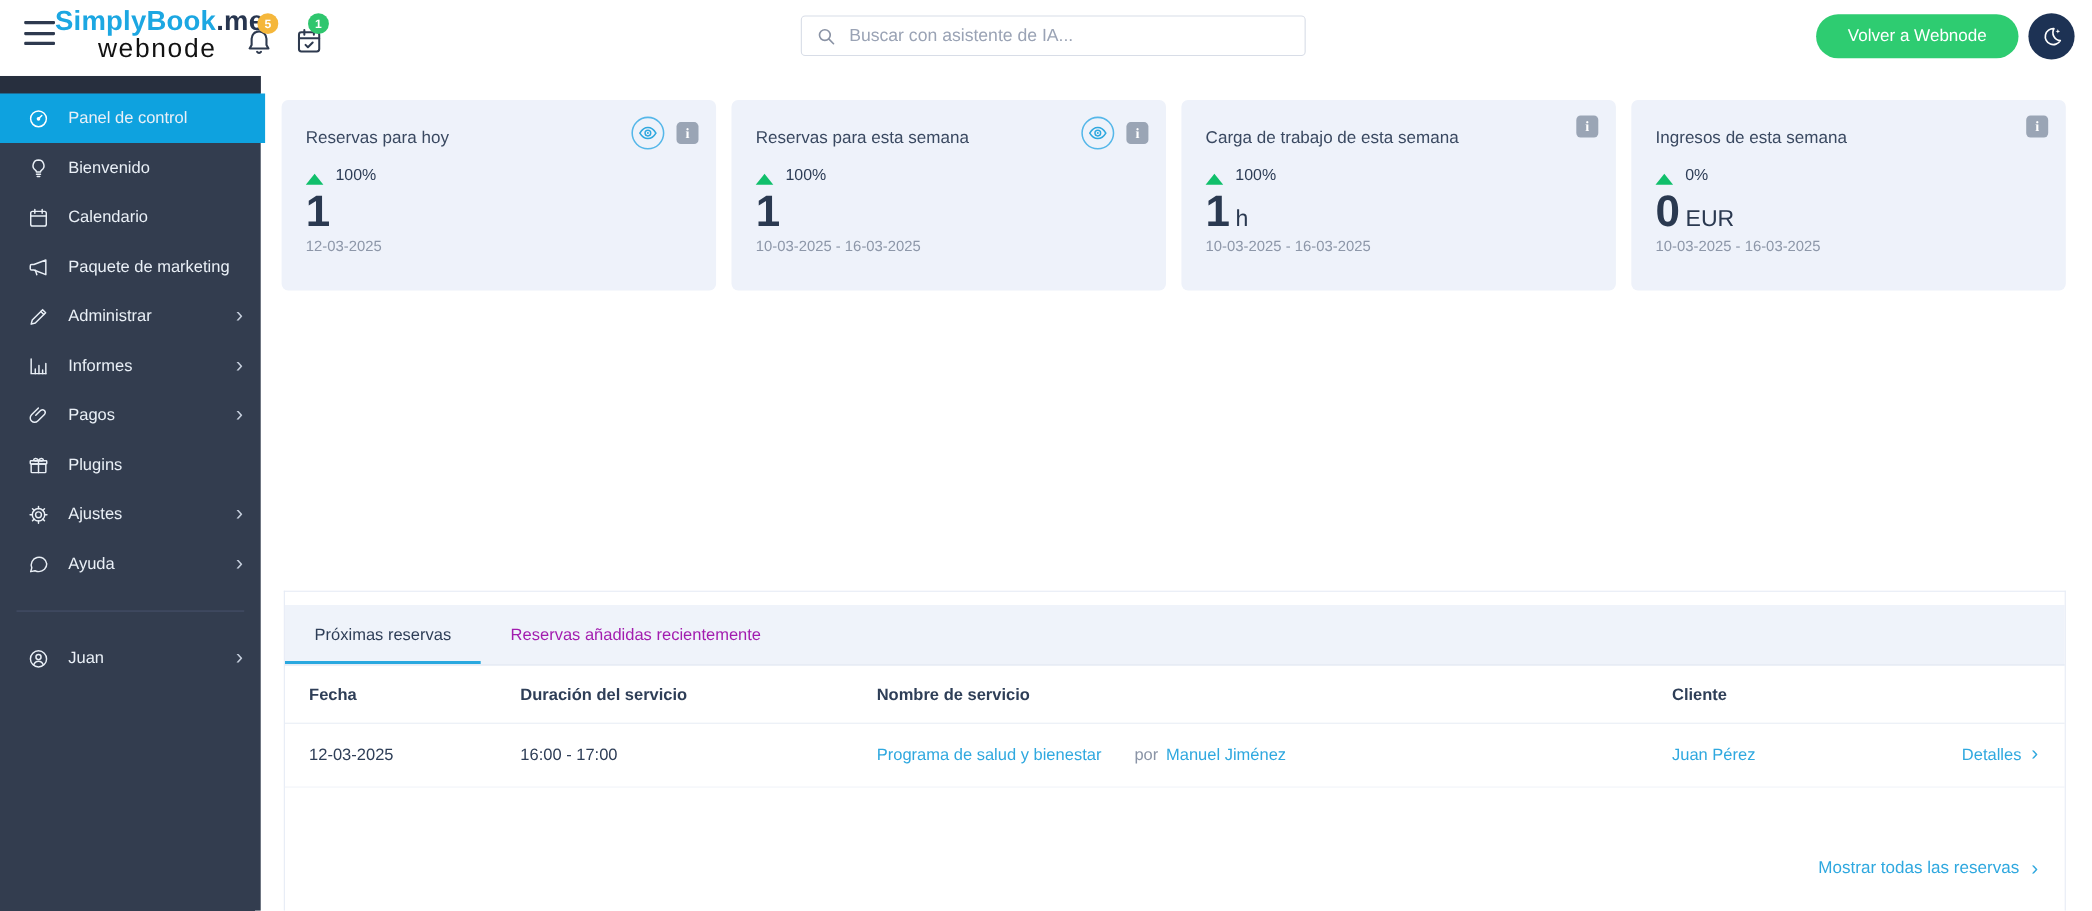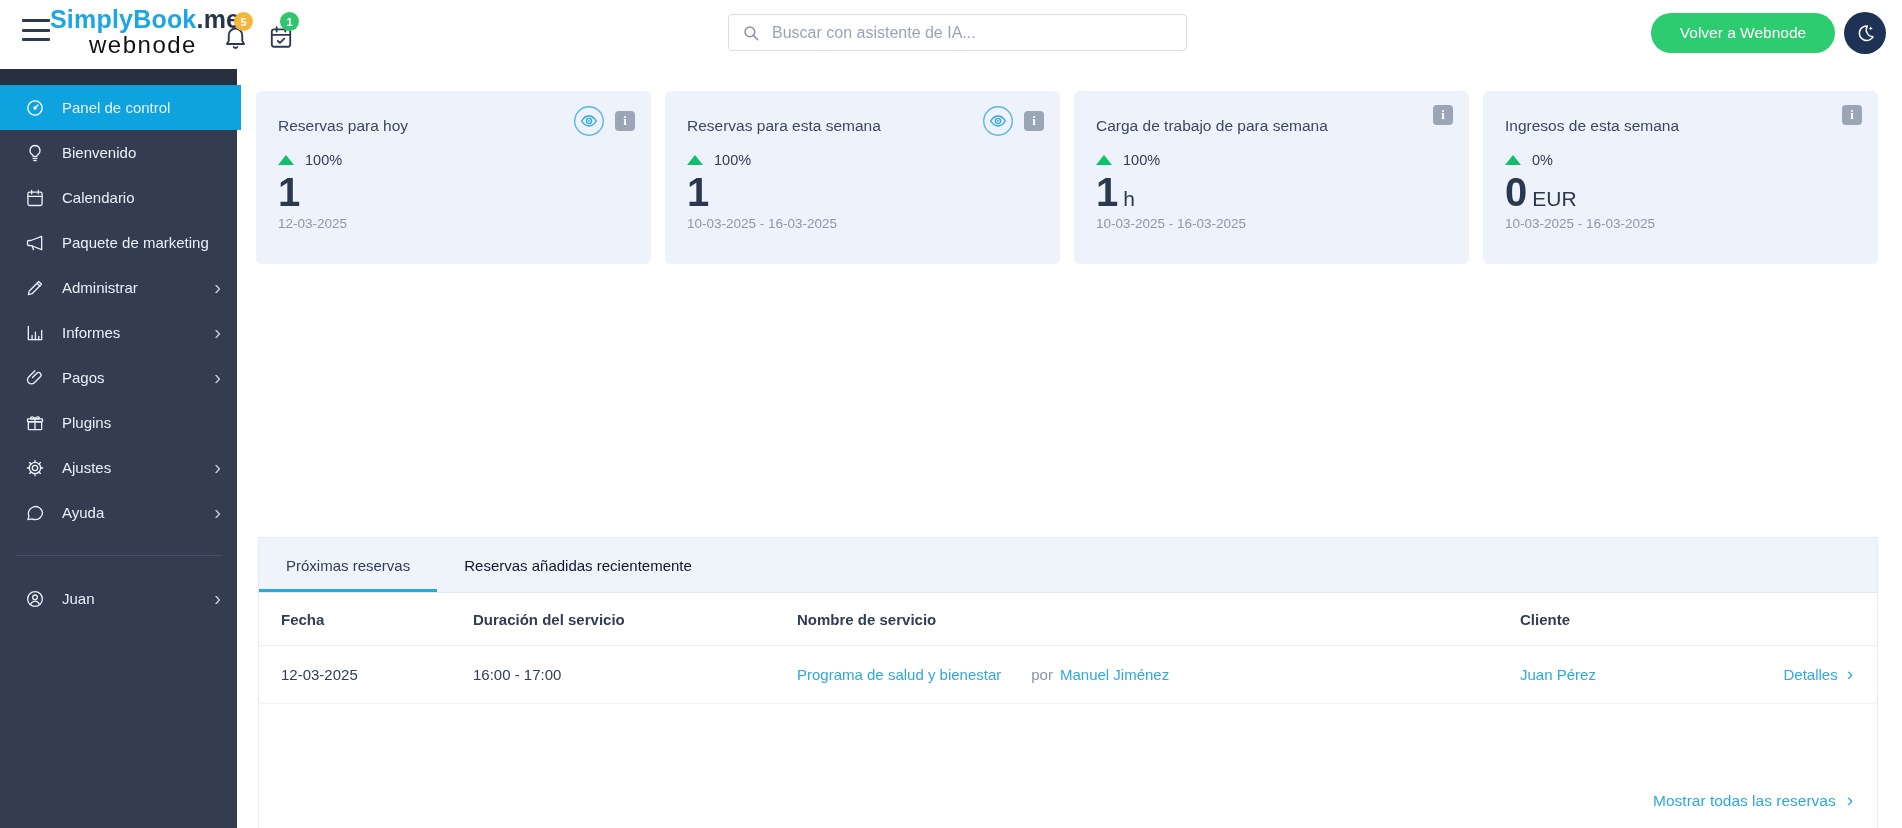--- a/index.html
+++ b/index.html
@@ -42,41 +42,41 @@
   .side-item svg{flex:0 0 auto;}
   .side-divider{border-top:1px solid #46506A;margin:20px 15px;}
   
   .cards{position:absolute;left:256px;top:91px;width:1622px;display:flex;gap:14px;}
   .card{flex:1;height:173px;background:#EEF2FA;border-radius:6px;padding:26px 22px;box-sizing:border-box;position:relative;}
   .card-title{font-size:15.5px;color:#3A4961;}
   .card-icons{position:absolute;top:14px;right:16px;display:flex;gap:10px;align-items:center;}
   .eye-btn{width:32px;height:32px;cursor:pointer;}
   .info-btn{width:20px;height:20px;border-radius:4px;background:#9AA5B5;color:#fff;font-size:13px;font-weight:700;
     display:flex;align-items:center;justify-content:center;cursor:pointer;font-family:"Liberation Serif",serif;}
-  .trend{margin-top:17px;display:flex;align-items:center;gap:11px;font-size:14.5px;color:#2E3E57;}
+  .trend{margin-top:17px;display:flex;align-items:flex-end;gap:11px;font-size:14.5px;color:#2E3E57;}
   .tri-up{width:0;height:0;border-left:8px solid transparent;border-right:8px solid transparent;border-bottom:10px solid #10BF6B;}
   .value{margin-top:3px;font-size:40px;font-weight:700;color:#2A3950;line-height:1.05;}
   .value .unit{font-size:21px;font-weight:400;margin-left:5px;}
   .period{margin-top:3px;font-size:13.5px;color:#8D97A9;}
   
   .bookings{position:absolute;left:258px;top:537px;width:1620px;height:291px;background:#ffffff;
     border:1px solid #E6ECF5;border-bottom:none;box-sizing:border-box;}
-  .tabs{height:54px;background:#EFF3FA;display:flex;border-bottom:1px solid #E2E8F2;}
-  .tab{padding:0 27px;display:flex;align-items:center;font-size:15px;color:#0f172a;cursor:pointer;}
+  .tabs{height:54px;background:#EFF3FA;display:flex;border-bottom:1px solid #E2E8F2;margin-top:12px;}
+  .tab{padding:0 27px;display:flex;align-items:center;font-size:15px;color:#a21caf;cursor:pointer;}
   .tab.active{color:#2E3E57;box-shadow:inset 0 -3px 0 #29A8DF;}
   .t-head,.t-row{display:grid;grid-template-columns:192px 324px 723px 1fr;align-items:center;padding:0 24px 0 22px;}
   .t-head{height:52px;border-bottom:1px solid #E9EEF5;font-weight:700;font-size:15px;color:#2E3E57;}
   .t-row{height:57px;font-size:15px;color:#2E3E57;border-bottom:1px solid #F1F4F9;}
   .link{color:#2FA8DF;cursor:pointer;text-decoration:none;}
   .cell-service{display:flex;align-items:center;}
   .cell-service .por{color:#8A94A6;margin-left:30px;margin-right:7px;}
   .cell-last{display:flex;justify-content:space-between;align-items:center;}
   .details{display:flex;align-items:center;gap:9px;color:#2FA8DF;font-size:15px;cursor:pointer;}
   .chev-cyan{font-size:19px;line-height:1;transform:translateY(-1px);}
-  .footer-link{position:absolute;right:24px;bottom:18px;display:flex;align-items:center;gap:11px;
+  .footer-link{position:absolute;right:24px;bottom:28px;display:flex;gap:11px;
     color:#2FA8DF;font-size:15.5px;cursor:pointer;margin-top:24px;}
 </style>
 </head>
 <body>
 
 <div class="topbar">
   <div class="hamburger">
     <span></span>
       <span></span>
       <span></span>
@@ -258,21 +258,21 @@
     </div>
     <div class="trend">
       <span class="tri-up"></span>
       <span>100%</span>
     </div>
     <div class="value"><span>1</span><span class="unit"></span></div>
     <div class="period">10-03-2025 - 16-03-2025</div>
   </div>
 
   <div class="card">
-    <div class="card-title">Carga de trabajo de para semana</div>
+    <div class="card-title">Carga de trabajo de esta semana</div>
     <div class="card-icons">
       <div class="info-btn">i</div>
     </div>
     <div class="trend">
       <span class="tri-up"></span>
       <span>100%</span>
     </div>
     <div class="value"><span>1</span><span class="unit">h</span></div>
     <div class="period">10-03-2025 - 16-03-2025</div>
   </div>

